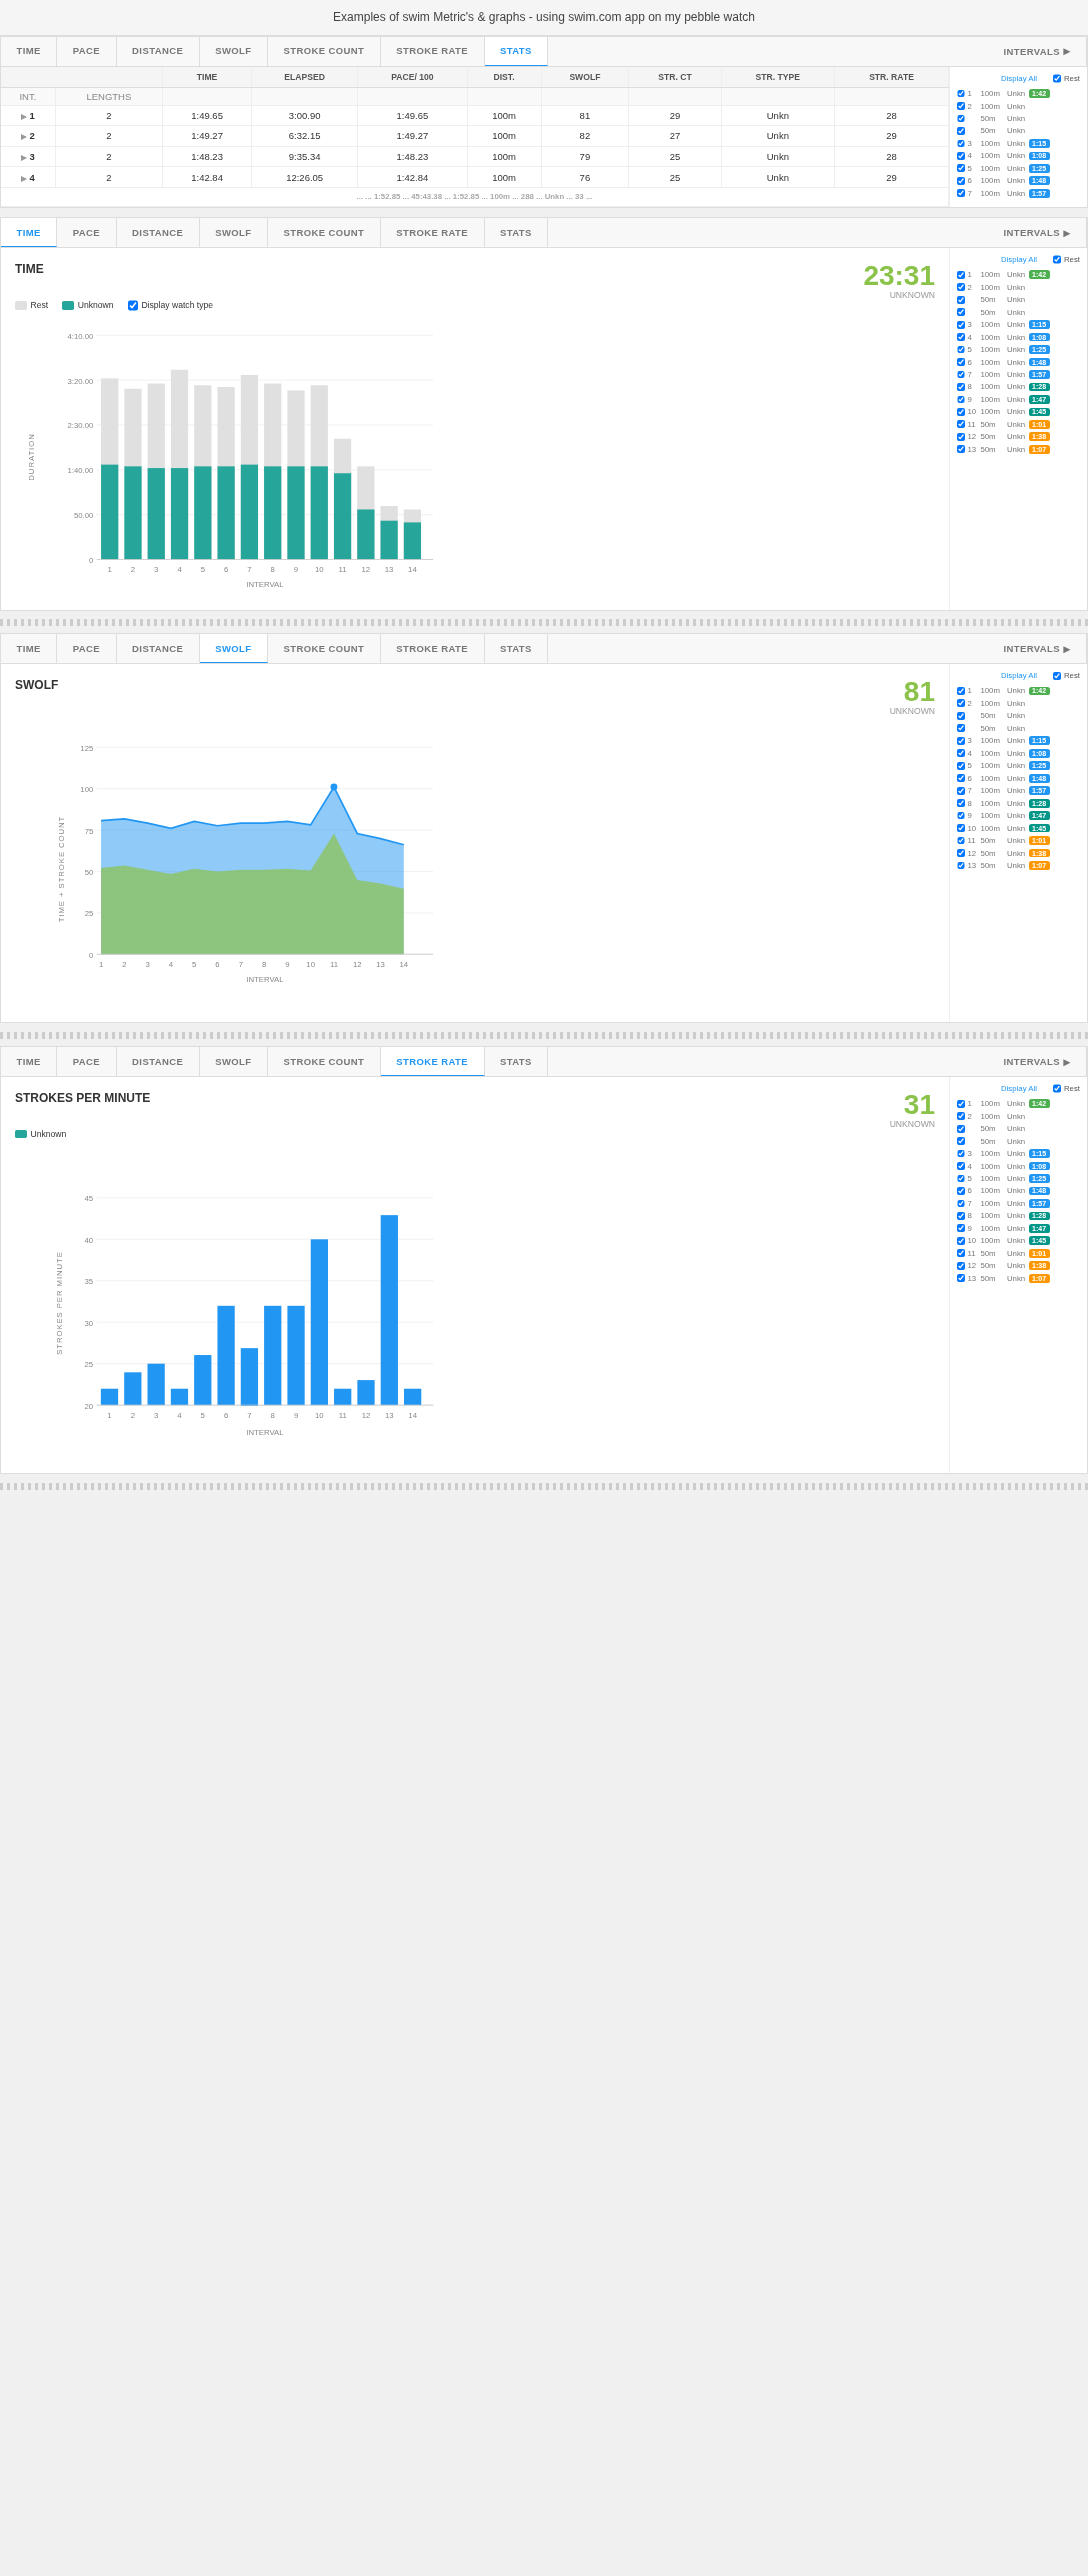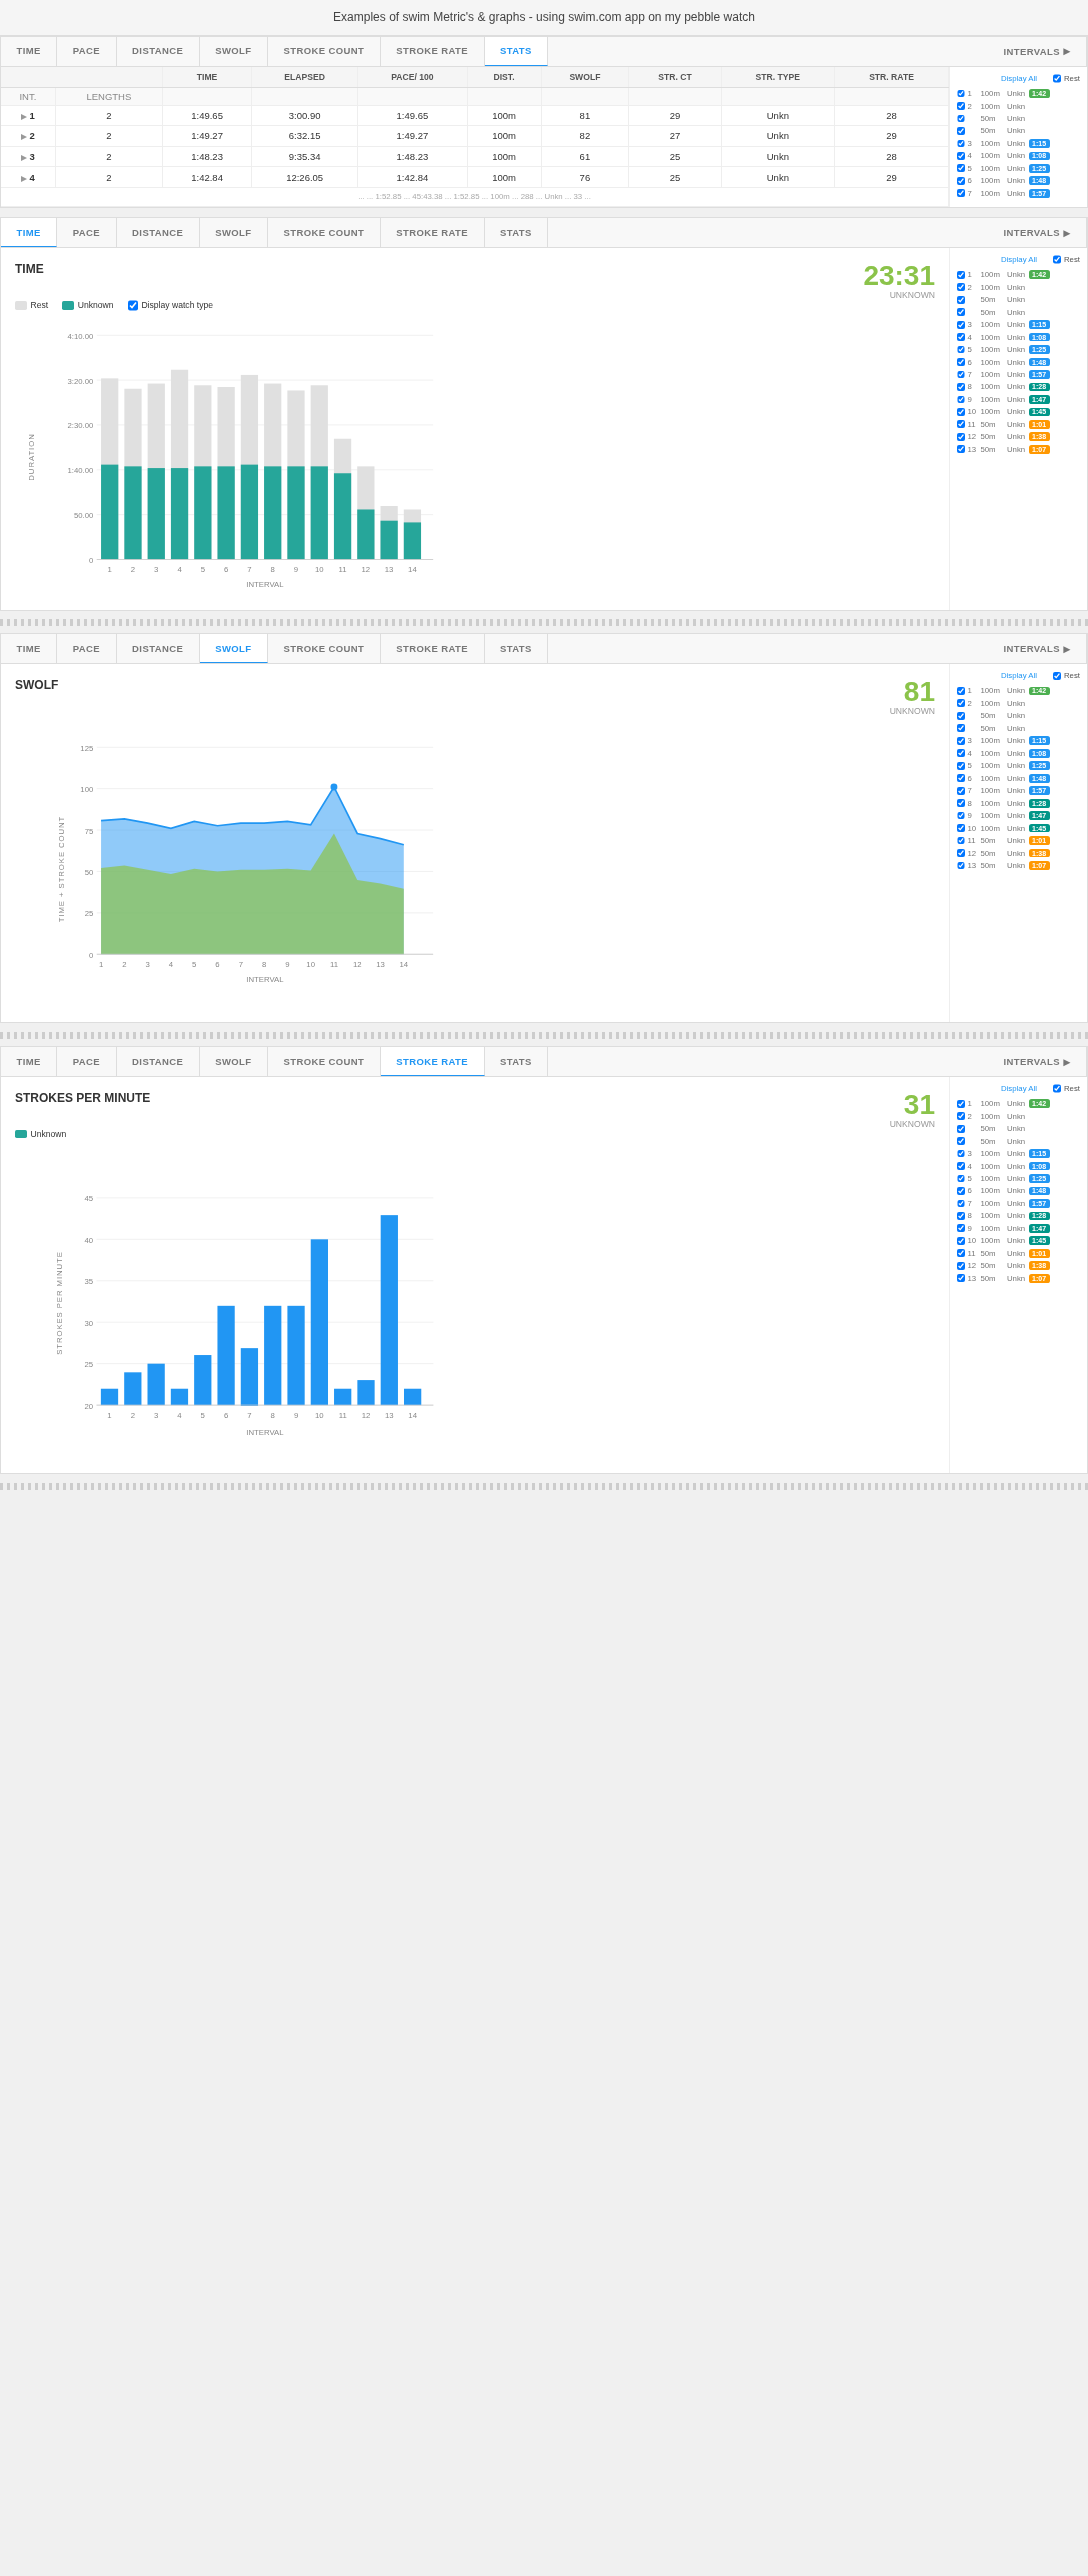--- a/index.html
+++ b/index.html
@@ -141,39 +141,39 @@
     <td>Unkn</td>
     <td>29</td>
   </tr>
             <tr>
     <td><span class="expand-icon">▶</span> <span class="row-num">3</span></td>
     <td>2</td>
     <td>1:48.23</td>
     <td>9:35.34</td>
     <td>1:48.23</td>
     <td>100m</td>
-    <td>61</td>
+    <td>79</td>
     <td>25</td>
     <td>Unkn</td>
     <td>28</td>
   </tr>
             <tr>
     <td><span class="expand-icon">▶</span> <span class="row-num">4</span></td>
     <td>2</td>
     <td>1:42.84</td>
     <td>12:26.05</td>
     <td>1:42.84</td>
     <td>100m</td>
     <td>76</td>
     <td>25</td>
     <td>Unkn</td>
     <td>29</td>
   </tr>
             <tr class="scrolling-row">
-              <td colspan="10" style="font-size:7.8px; color:#aaa; overflow:hidden; white-space:nowrap;">... ... 1:52.85 ... 45:43.38 ... 1:52.85 ... 100m ... 288 ... Unkn ... 33 ...</td>
+              <td colspan="10" style="font-size:7.8px; color:#aaa; overflow:hidden; white-space:nowrap;font-weight:bold;">... ... 1:52.85 ... 45:43.38 ... 1:52.85 ... 100m ... 288 ... Unkn ... 33 ...</td>
             </tr>
           </tbody>
       </table>
     </div>
     <div class="chart-sidebar">
       <div class="sidebar-header">
         <span class="sidebar-display-all">Display All</span>
         <div class="sidebar-rest">
           <input type="checkbox" checked="" style="">
           <span>Rest</span>

